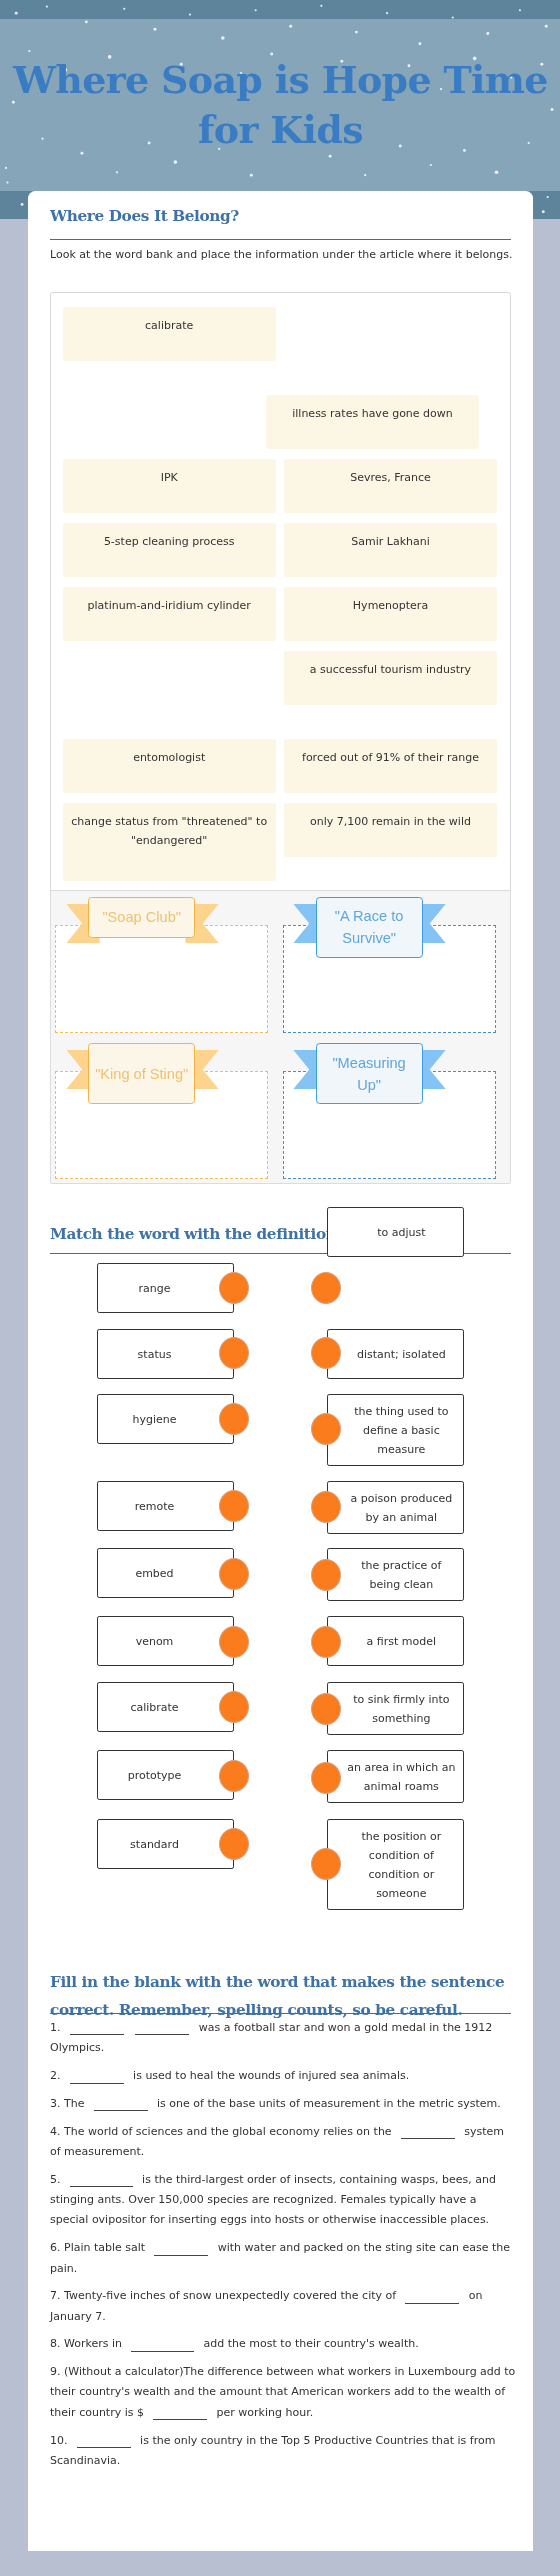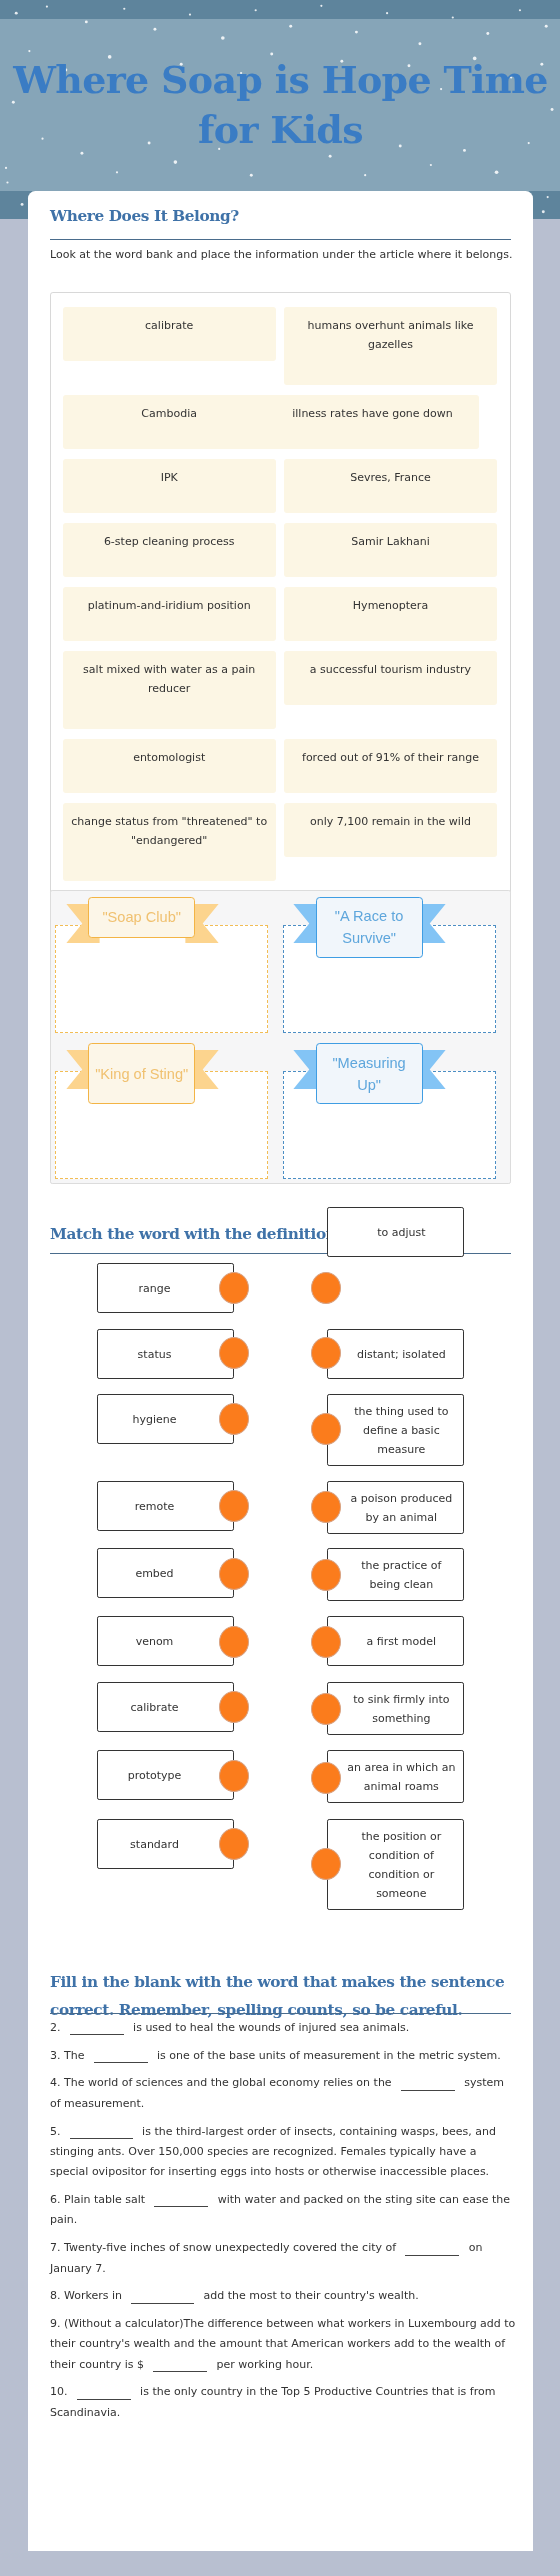--- a/index.html
+++ b/index.html
@@ -185,30 +185,27 @@
 </div>
 
 <div class="card">
 
   <h2 class="section-heading" style="top:16px;">Where Does It Belong?</h2>
   <div class="divider" style="top:48px;"></div>
   <p class="instructions" style="top:54px;">Look at the word bank and place the information  under the article where it belongs.</p>
 
   <div class="bank" style="height: 759px;">
     <div class="chip" style="left:11.7px; top:14px; height:54px;">calibrate</div>
-    <div class="chip" style="left:233px; top:14px; height:78px;">humans overhunt animals like gazelles</div>
-    <div class="chip" style="left:11.7px; top:102px; height:54px;">Cambodia</div>
     <div class="chip" style="left:215px; top:102px; height:54px;">illness rates have gone down</div>
     <div class="chip" style="left:11.7px; top:166px; height:54px;">IPK</div>
     <div class="chip" style="left:233px; top:166px; height:54px;">Sevres, France</div>
-    <div class="chip" style="left:11.7px; top:230px; height:54px;">6-step cleaning process</div>
+    <div class="chip" style="left:11.7px; top:230px; height:54px;">5-step cleaning process</div>
     <div class="chip" style="left:233px; top:230px; height:54px;">Samir Lakhani</div>
-    <div class="chip" style="left:11.7px; top:294px; height:54px;">platinum-and-iridium position</div>
+    <div class="chip" style="left:11.7px; top:294px; height:54px;">platinum-and-iridium cylinder</div>
     <div class="chip" style="left:233px; top:294px; height:54px;">Hymenoptera</div>
-    <div class="chip" style="left:11.7px; top:358px; height:78px;">salt mixed with water as a pain reducer</div>
     <div class="chip" style="left:233px; top:358px; height:54px;">a successful tourism industry</div>
     <div class="chip" style="left:11.7px; top:446px; height:54px;">entomologist</div>
     <div class="chip" style="left:233px; top:446px; height:54px;">forced out of 91% of their range</div>
     <div class="chip" style="left:11.7px; top:510px; height:78px;">change status from "threatened" to "endangered"</div>
     <div class="chip" style="left:233px; top:510px; height:54px;">only 7,100 remain in the wild</div>
   <div class="chip" style="left: 11.7px; top: 598px; height: 54px;">fastest land animal</div>
       <div class="chip" style="left: 233px; top: 598px; height: 54px;">prototype</div>
       <div class="chip" style="left: 11.7px; top: 662px; height: 78px;">hopes to help create better pain medicine</div>
       <div class="chip" style="left: 233px; top: 662px; height: 78px;">no lasting damage, or side effects</div>
     </div>
@@ -298,20 +295,25 @@
   <div class="dot" style="left:283px; top:1435px;"></div>
   <div class="dot" style="left:283px; top:1502px;"></div>
   <div class="dot" style="left:283px; top:1571px;"></div>
   <div class="dot" style="left:283px; top:1657px;"></div>
 
   <h2 class="section-heading" style="top:1777px; line-height:28px;">Fill in the blank with the word that makes the sentence correct.  Remember, spelling counts, so be careful.</h2>
   <div class="divider" style="top:1822px;"></div>
 
   <div class="fill" style="top:1827px;">
     <p>
+      <span>1.</span>
+      <span class="blank"></span><span class="blank"></span>
+      <span>was a football star and won a gold medal in the 1912 Olympics.</span>
+    </p>
+    <p>
       <span>2.</span>
       <span class="blank"></span>
       <span>is used to heal the wounds of injured sea animals.</span>
     </p>
     <p>
       <span>3.</span>
       <span>The</span>
       <span class="blank"></span>
       <span>is one of the base units of measurement in the metric system.</span>
     </p>

